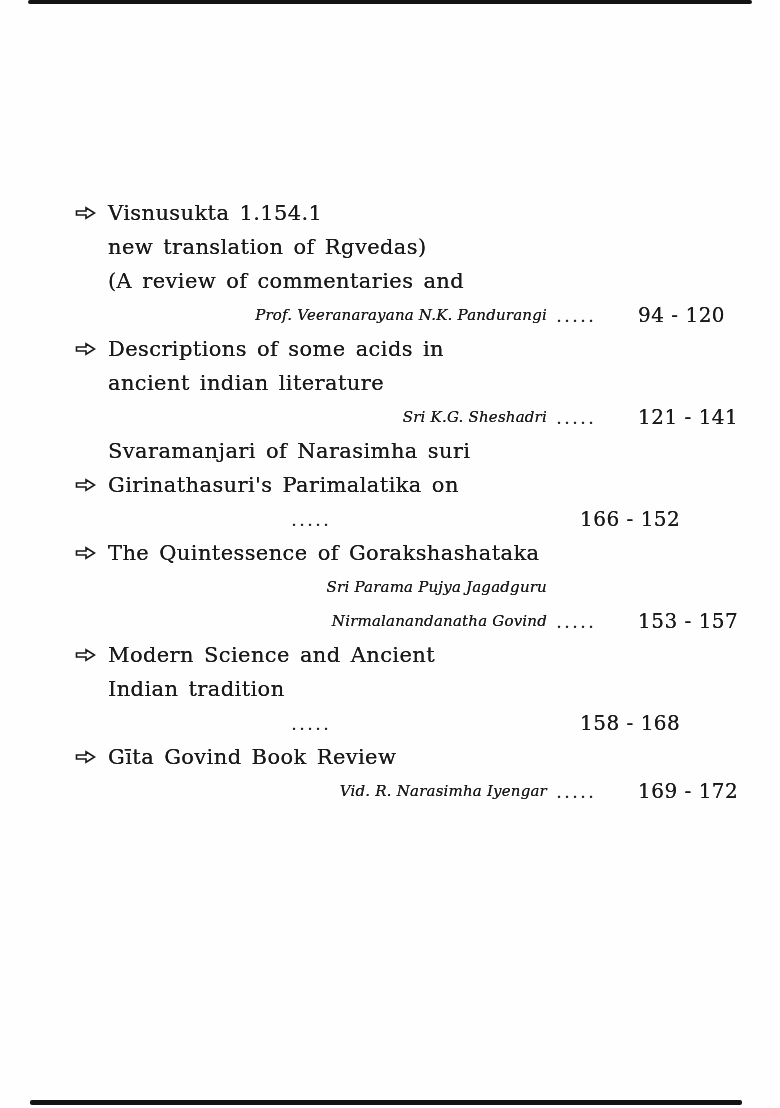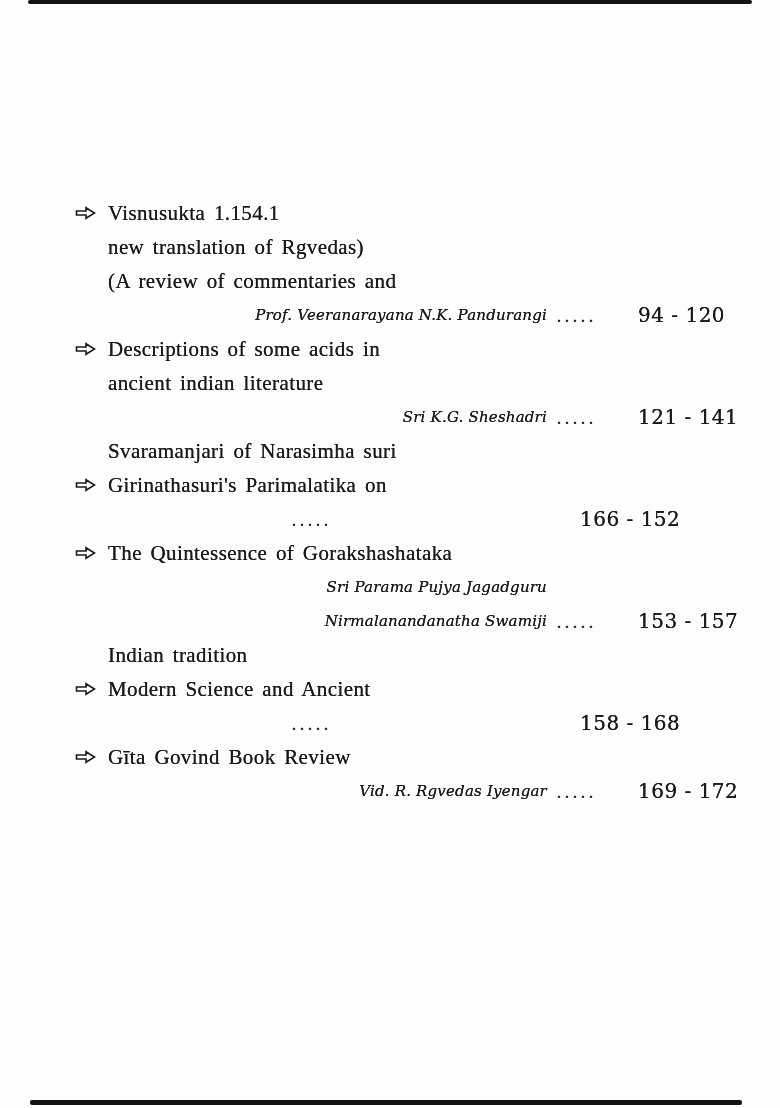--- a/index.html
+++ b/index.html
@@ -30,21 +30,20 @@
     position: absolute;
     left: 75px;
     top: 196px;
     width: 630px;
   }
   .title-line {
     display: flex;
     align-items: flex-start;
     height: 34px;
     line-height: 34px;
-    font-family: Liberation Serif, serif;
   }
   .bullet {
     flex: 0 0 33px;
     width: 33px;
     display: flex;
     align-items: center;
     height: 34px;
   }
   .bullet svg { display: block; }
   .title-text {
@@ -159,52 +158,52 @@
             </svg>
           </span>
           <span class="title-text">The Quintessence of Gorakshashataka</span>
         </div>
         <div class="author-row">
           <span class="author">Sri Parama Pujya Jagadguru</span>
           <span class="dots"></span>
           <span class="pages"></span>
         </div>
         <div class="author-row">
-          <span class="author">Nirmalanandanatha Swamiji</span>
+          <span class="author">Nirmalanandanatha Govind</span>
           <span class="dots">.....</span>
           <span class="pages">153 - 157</span>
         </div>
       </div>
       <div class="entry">
         <div class="title-line">
+          <span class="bullet">
+            <svg width="21" height="14" viewBox="0 0 21 14" aria-hidden="true">
+              <path d="M1.5 5 H11 V1.8 L19.5 7 L11 12.2 V9 H1.5 Z" fill="none" stroke="#1a1a1a" stroke-width="1.6" stroke-linejoin="miter"></path>
+            </svg>
+          </span>
+          <span class="title-text">Modern Science and Ancient</span>
+        </div>
+        <div class="title-line">
           <span class="bullet"></span>
           <span class="title-text">Indian tradition</span>
         </div>
-        <div class="title-line">
-          <span class="bullet">
-            <svg width="21" height="14" viewBox="0 0 21 14" aria-hidden="true">
-              <path d="M1.5 5 H11 V1.8 L19.5 7 L11 12.2 V9 H1.5 Z" fill="none" stroke="#1a1a1a" stroke-width="1.6" stroke-linejoin="miter"></path>
-            </svg>
-          </span>
-          <span class="title-text">Modern Science and Ancient</span>
-        </div>
         <div class="author-row">
           <span class="dots">.....</span>
           <span class="pages">158 - 168</span>
         </div>
       </div>
       <div class="entry">
         <div class="title-line">
           <span class="bullet">
             <svg width="21" height="14" viewBox="0 0 21 14" aria-hidden="true">
               <path d="M1.5 5 H11 V1.8 L19.5 7 L11 12.2 V9 H1.5 Z" fill="none" stroke="#1a1a1a" stroke-width="1.6" stroke-linejoin="miter"></path>
             </svg>
           </span>
           <span class="title-text">Gīta Govind Book Review</span>
         </div>
         <div class="author-row">
-          <span class="author">Vid. R. Rgvedas Iyengar</span>
+          <span class="author">Vid. R. Narasimha Iyengar</span>
           <span class="dots">.....</span>
           <span class="pages">169 - 172</span>
         </div>
       </div>
     </div>
 </div>
 
 </body></html>

